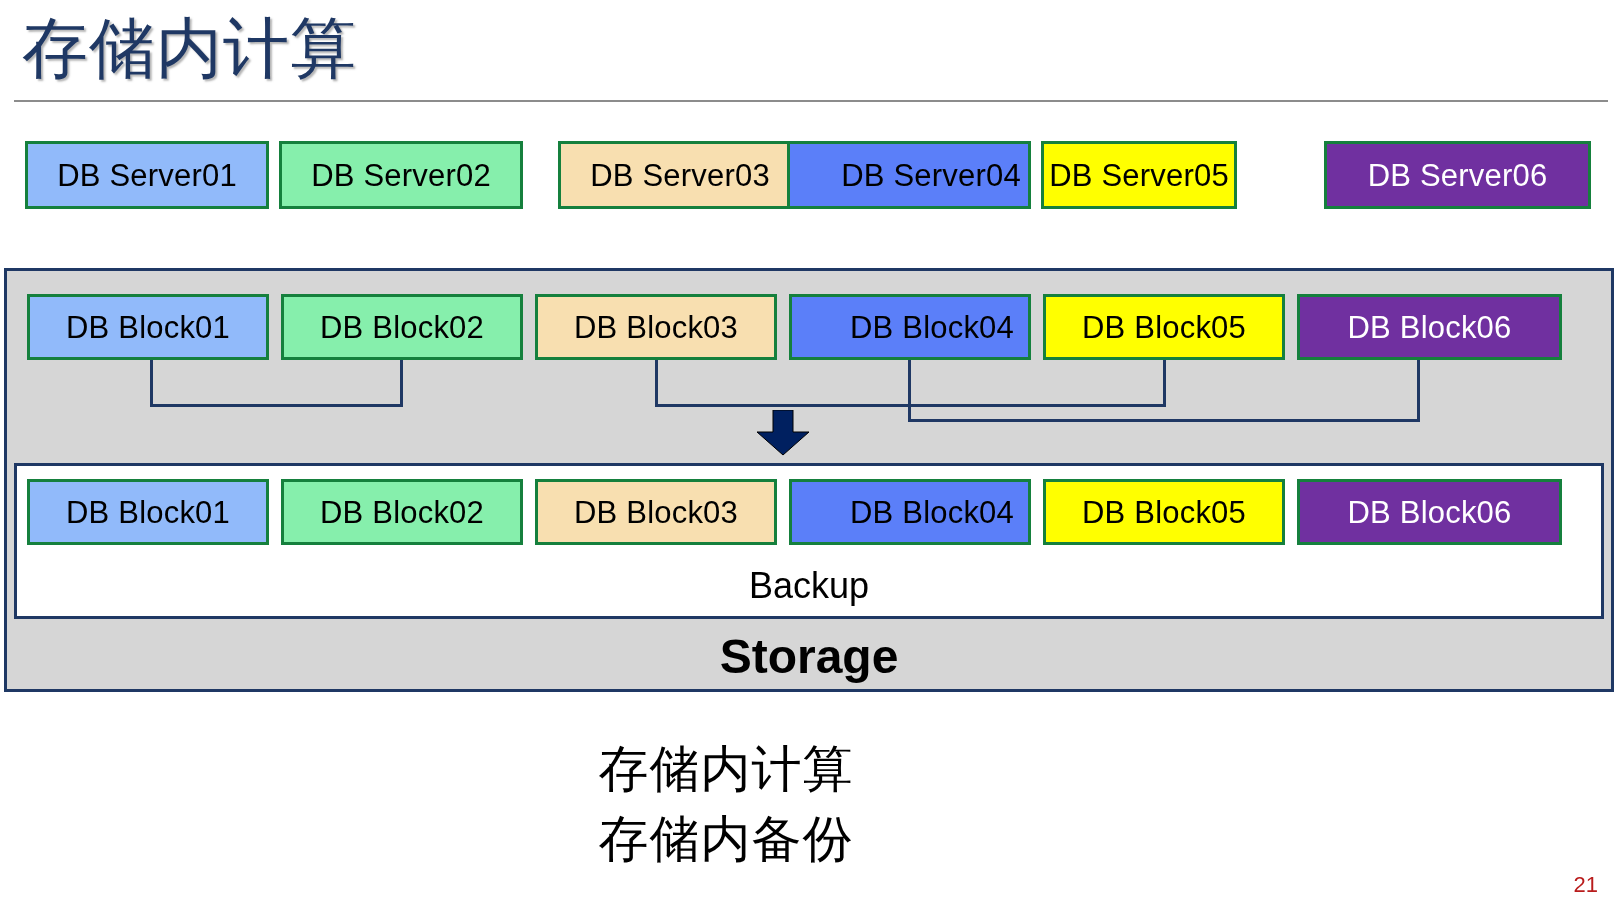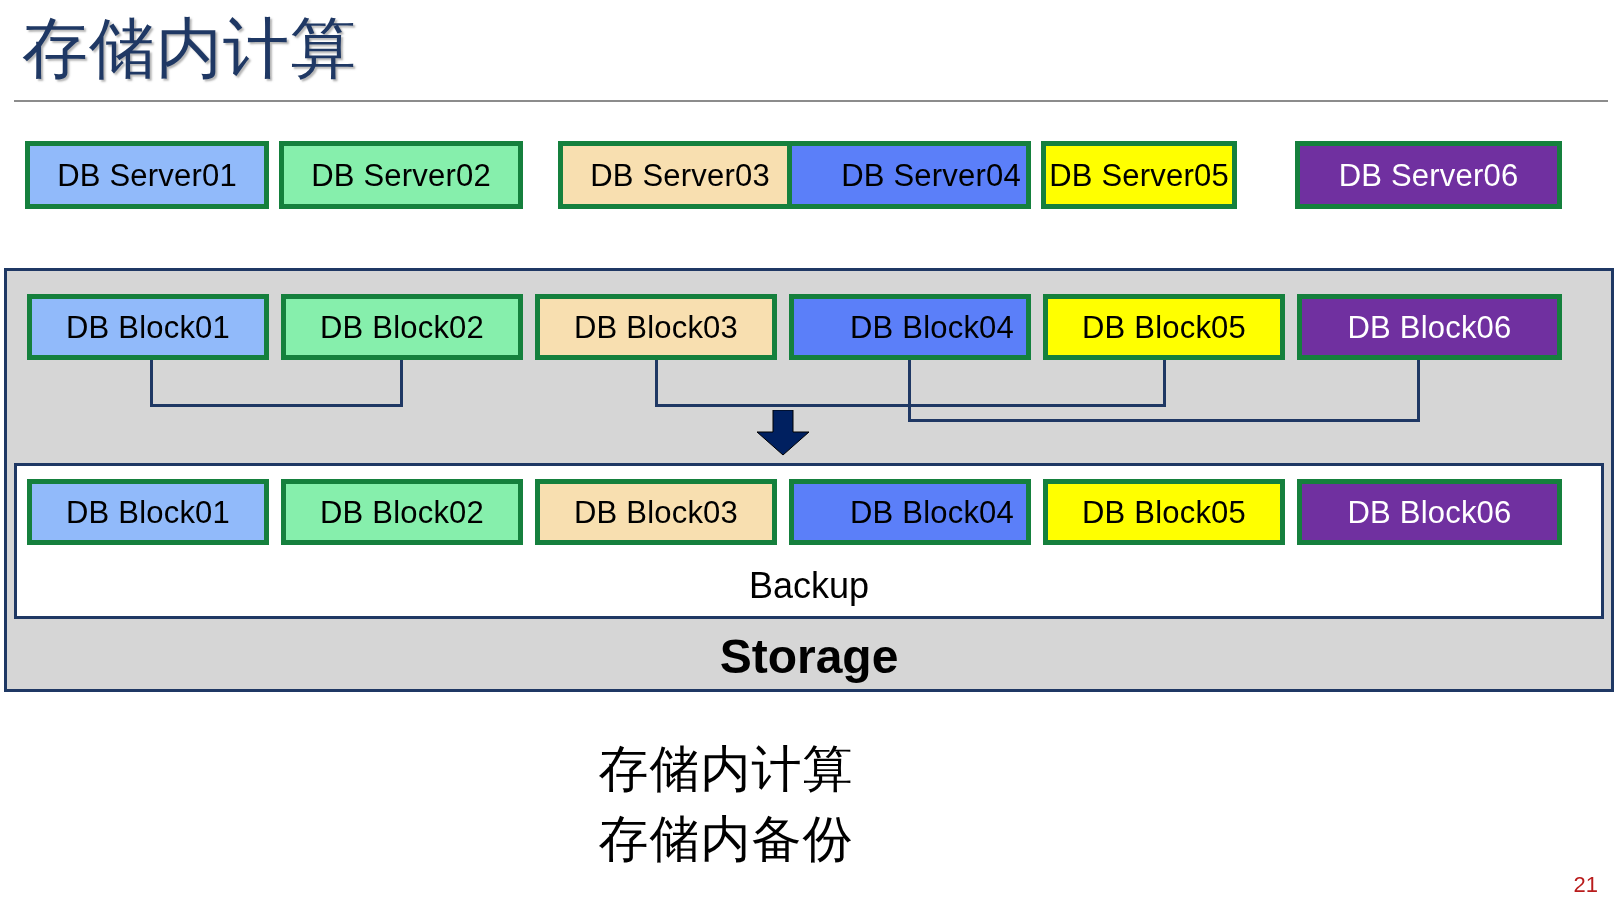--- a/index.html
+++ b/index.html
@@ -34,21 +34,21 @@
     left: 14px;
     top: 100px;
     width: 1594px;
     height: 2px;
     background: #8C8C8C;
   }
 
   
   .cell {
     position: absolute;
-    border: 5px solid #15803d;
+    border: 3px solid #15803d;
     box-sizing: border-box;
     display: flex;
     align-items: center;
     justify-content: center;
     font-size: 31px;
     line-height: 1;
     color: #000000;
     white-space: nowrap;
     letter-spacing: 0.2px;
   }
@@ -169,21 +169,21 @@
     </div>
     <div class="cell c-peach" style="left: 558px; width: 244px;">
       <span>DB Server03</span>
     </div>
     <div class="cell c-blue" style="left: 787px; width: 244px;">
       <span>DB Server04</span>
     </div>
     <div class="cell c-yellow" style="left: 1041px; width: 196px; align-items: center;">
       <span>DB Server05</span>
     </div>
-    <div class="cell c-purple" style="left: 1295px; width: 267px;">
+    <div class="cell c-purple" style="left: 1324px; width: 267px;">
       <span>DB Server06</span>
     </div>
   </div>
 
 <div id="storage-container"></div>
 
 <div id="block-row-primary">
     <div class="cell c-lightblue" style="left: 27px; width: 242px;">
       <span>DB Block01</span>
     </div>

